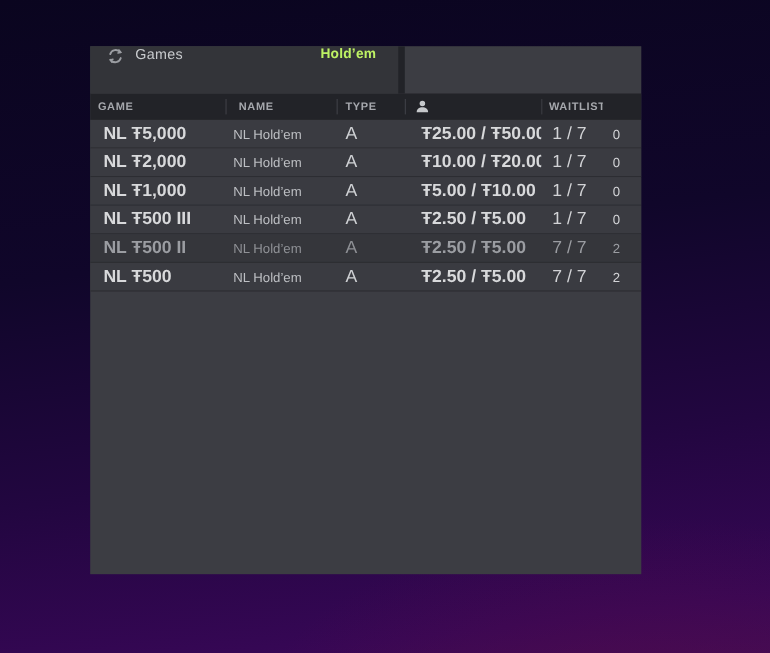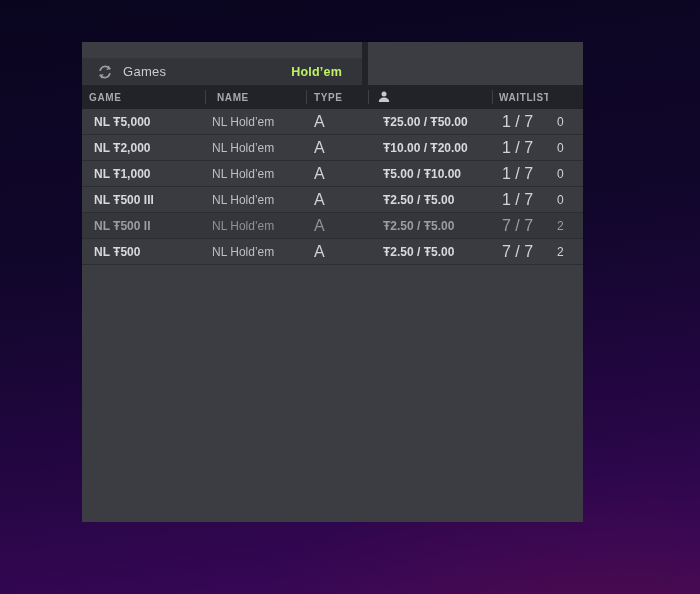--- a/index.html
+++ b/index.html
@@ -15,23 +15,22 @@
   .panel {
     position: absolute; left: 82px; top: 42px;
     width: 501px; height: 480px;
     background: #3c3d43;
     overflow: hidden;
   }
 
   
   .tabs { display: flex; height: 43px; }
   .tab {
-    background: #333439; display: flex; align-items: center;
+    background: #333439; display: flex; align-items: flex-start;
     cursor: pointer;
-    margin-top: 16px;
   }
   .tab-games { width: 280px; padding: 0 20px 0 14px; }
   .tab-gap { width: 6px; background: #222328; }
   .tab-buyin { flex: 1 0 230px; padding: 0 0 0 24px; }
   .tab .t-icon { display: flex; align-items: center; margin-right: 9px; color: #9b9da2; }
   .tab .t-label { font-size: 13px; color: #c9cbce; letter-spacing: .3px; }
   .tab .t-value {
     margin-left: auto; font-size: 12.5px; font-weight: 700;
     color: #bef264; letter-spacing: .2px; white-space: nowrap;
   }
@@ -59,24 +58,24 @@
 
   
   .row {
     height: 26px; background: #3a3b41;
     display: grid; grid-template-columns: 123px 101px 62px 124px 56px 1fr;
     align-items: center;
     border-bottom: 1px solid #2c2d32;
     cursor: pointer;
   }
   .row .c { white-space: nowrap; overflow: hidden; }
-  .c-name   { padding-left: 12px; font-size: 12px; font-weight: 700; color: #d8d9db; }
+  .c-name   { padding-left: 12px; font-size: 16px; font-weight: 700; color: #d8d9db; }
   .c-game   { padding-left: 7px;  font-size: 12px; color: #bdbfc3; }
   .c-type   { padding-left: 8px;  font-size: 16px; color: #cfd1d4; }
-  .c-blinds { padding-left: 15px; font-size: 12px; font-weight: 700; color: #d8d9db; }
+  .c-blinds { padding-left: 15px; font-size: 16px; font-weight: 700; color: #d8d9db; }
   .c-players{ padding-left: 10px; font-size: 16px; color: #d2d3d6; }
   .c-wait   { padding-left: 9px;  font-size: 12px; color: #d2d3d6; }
 
   .row.dim { background: #35363b; }
   .row.dim .c-name, .row.dim .c-blinds { color: #9b9da2; }
   .row.dim .c-game { color: #8f9196; }
   .row.dim .c-type { color: #8e9095; }
   .row.dim .c-players, .row.dim .c-wait { color: #9b9da2; }
 </style>
 </head>

